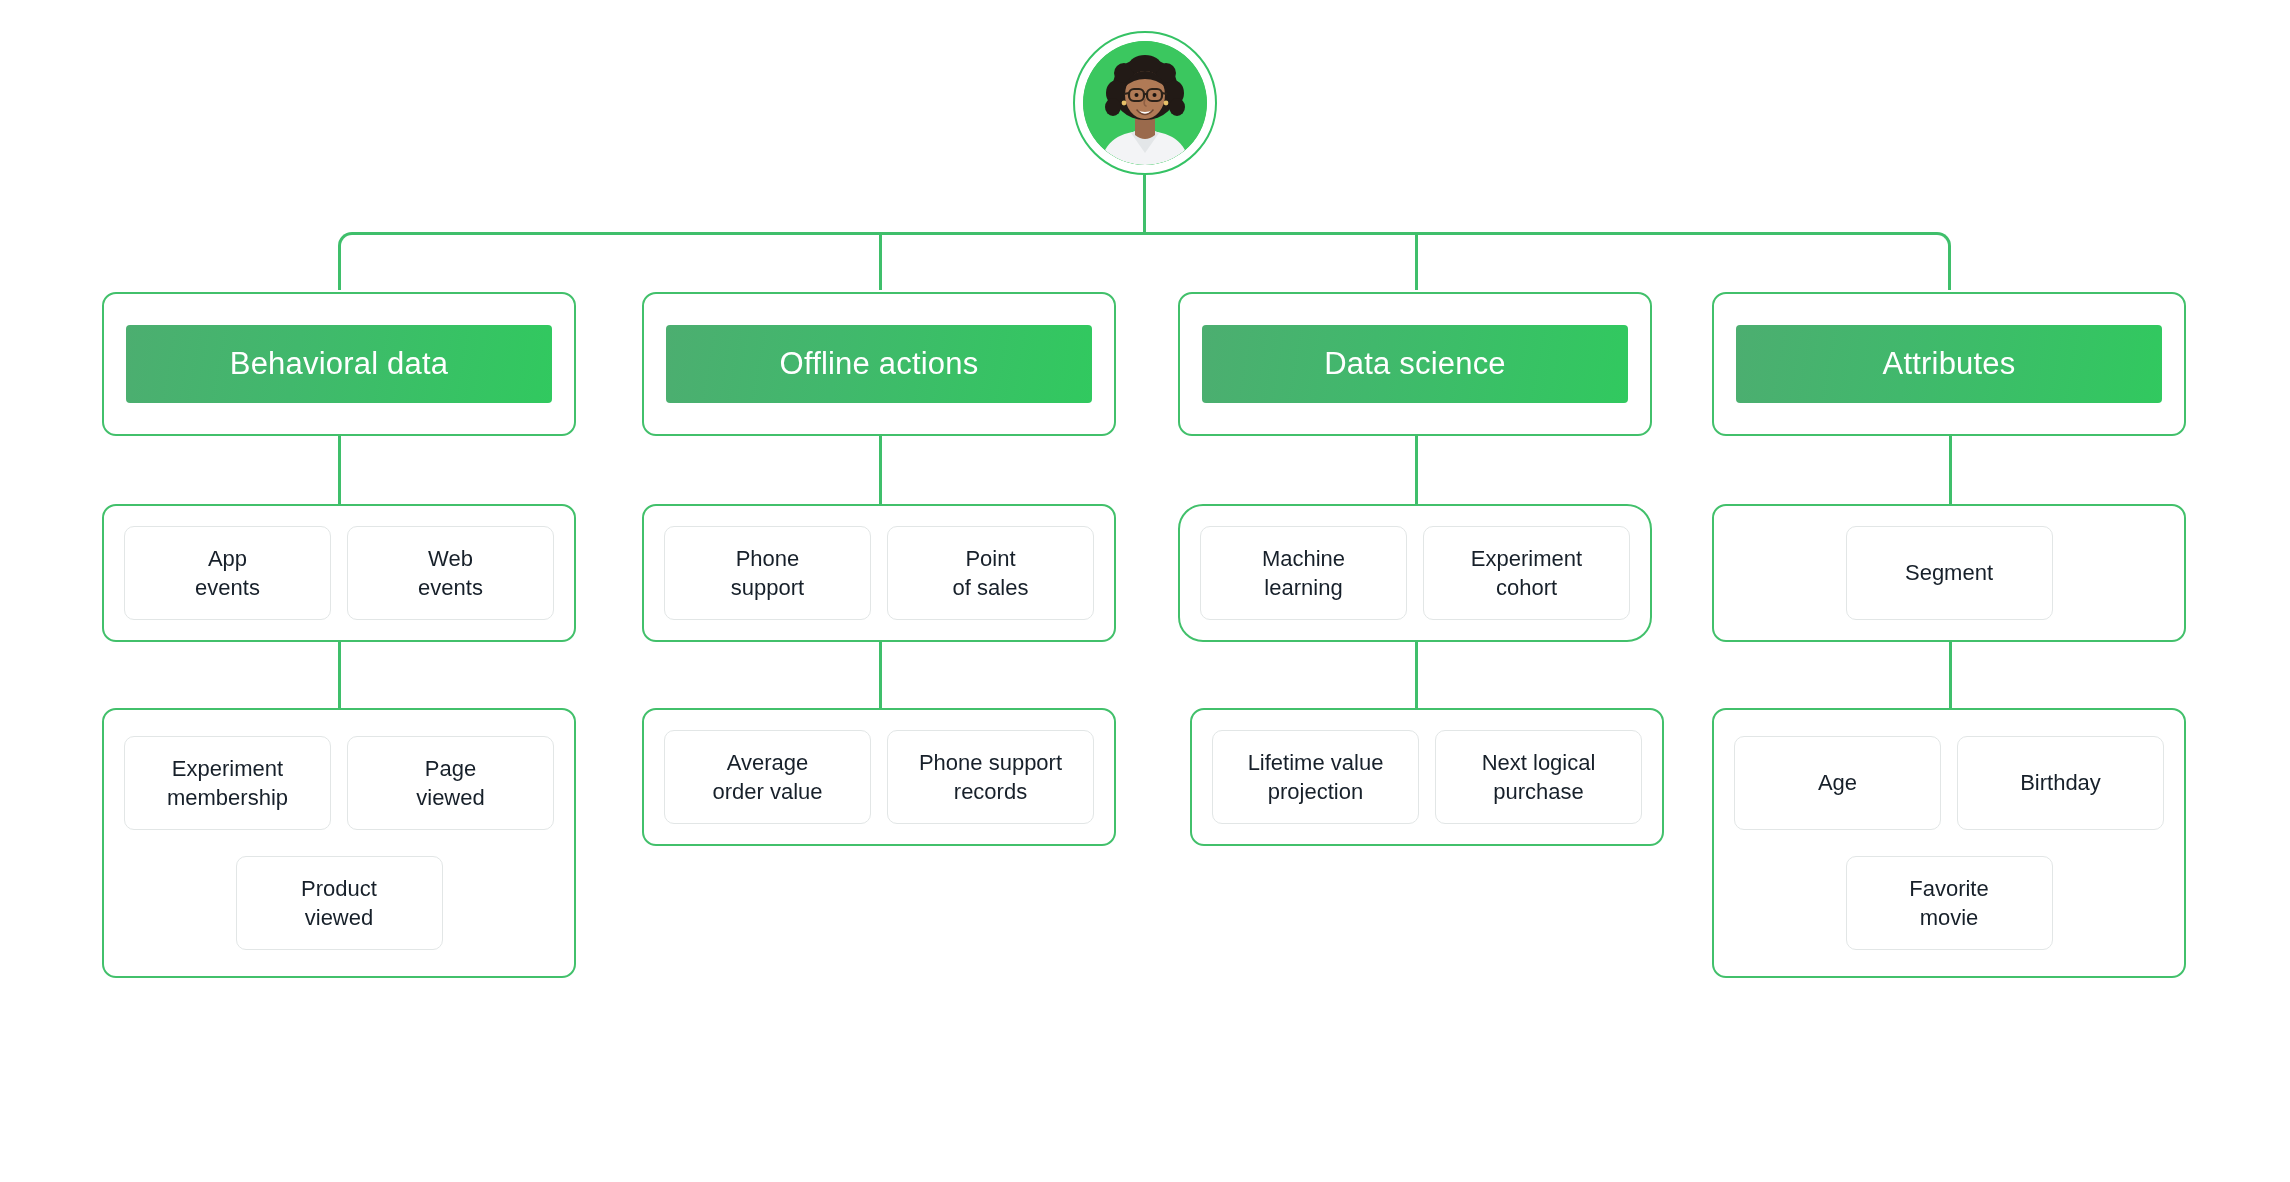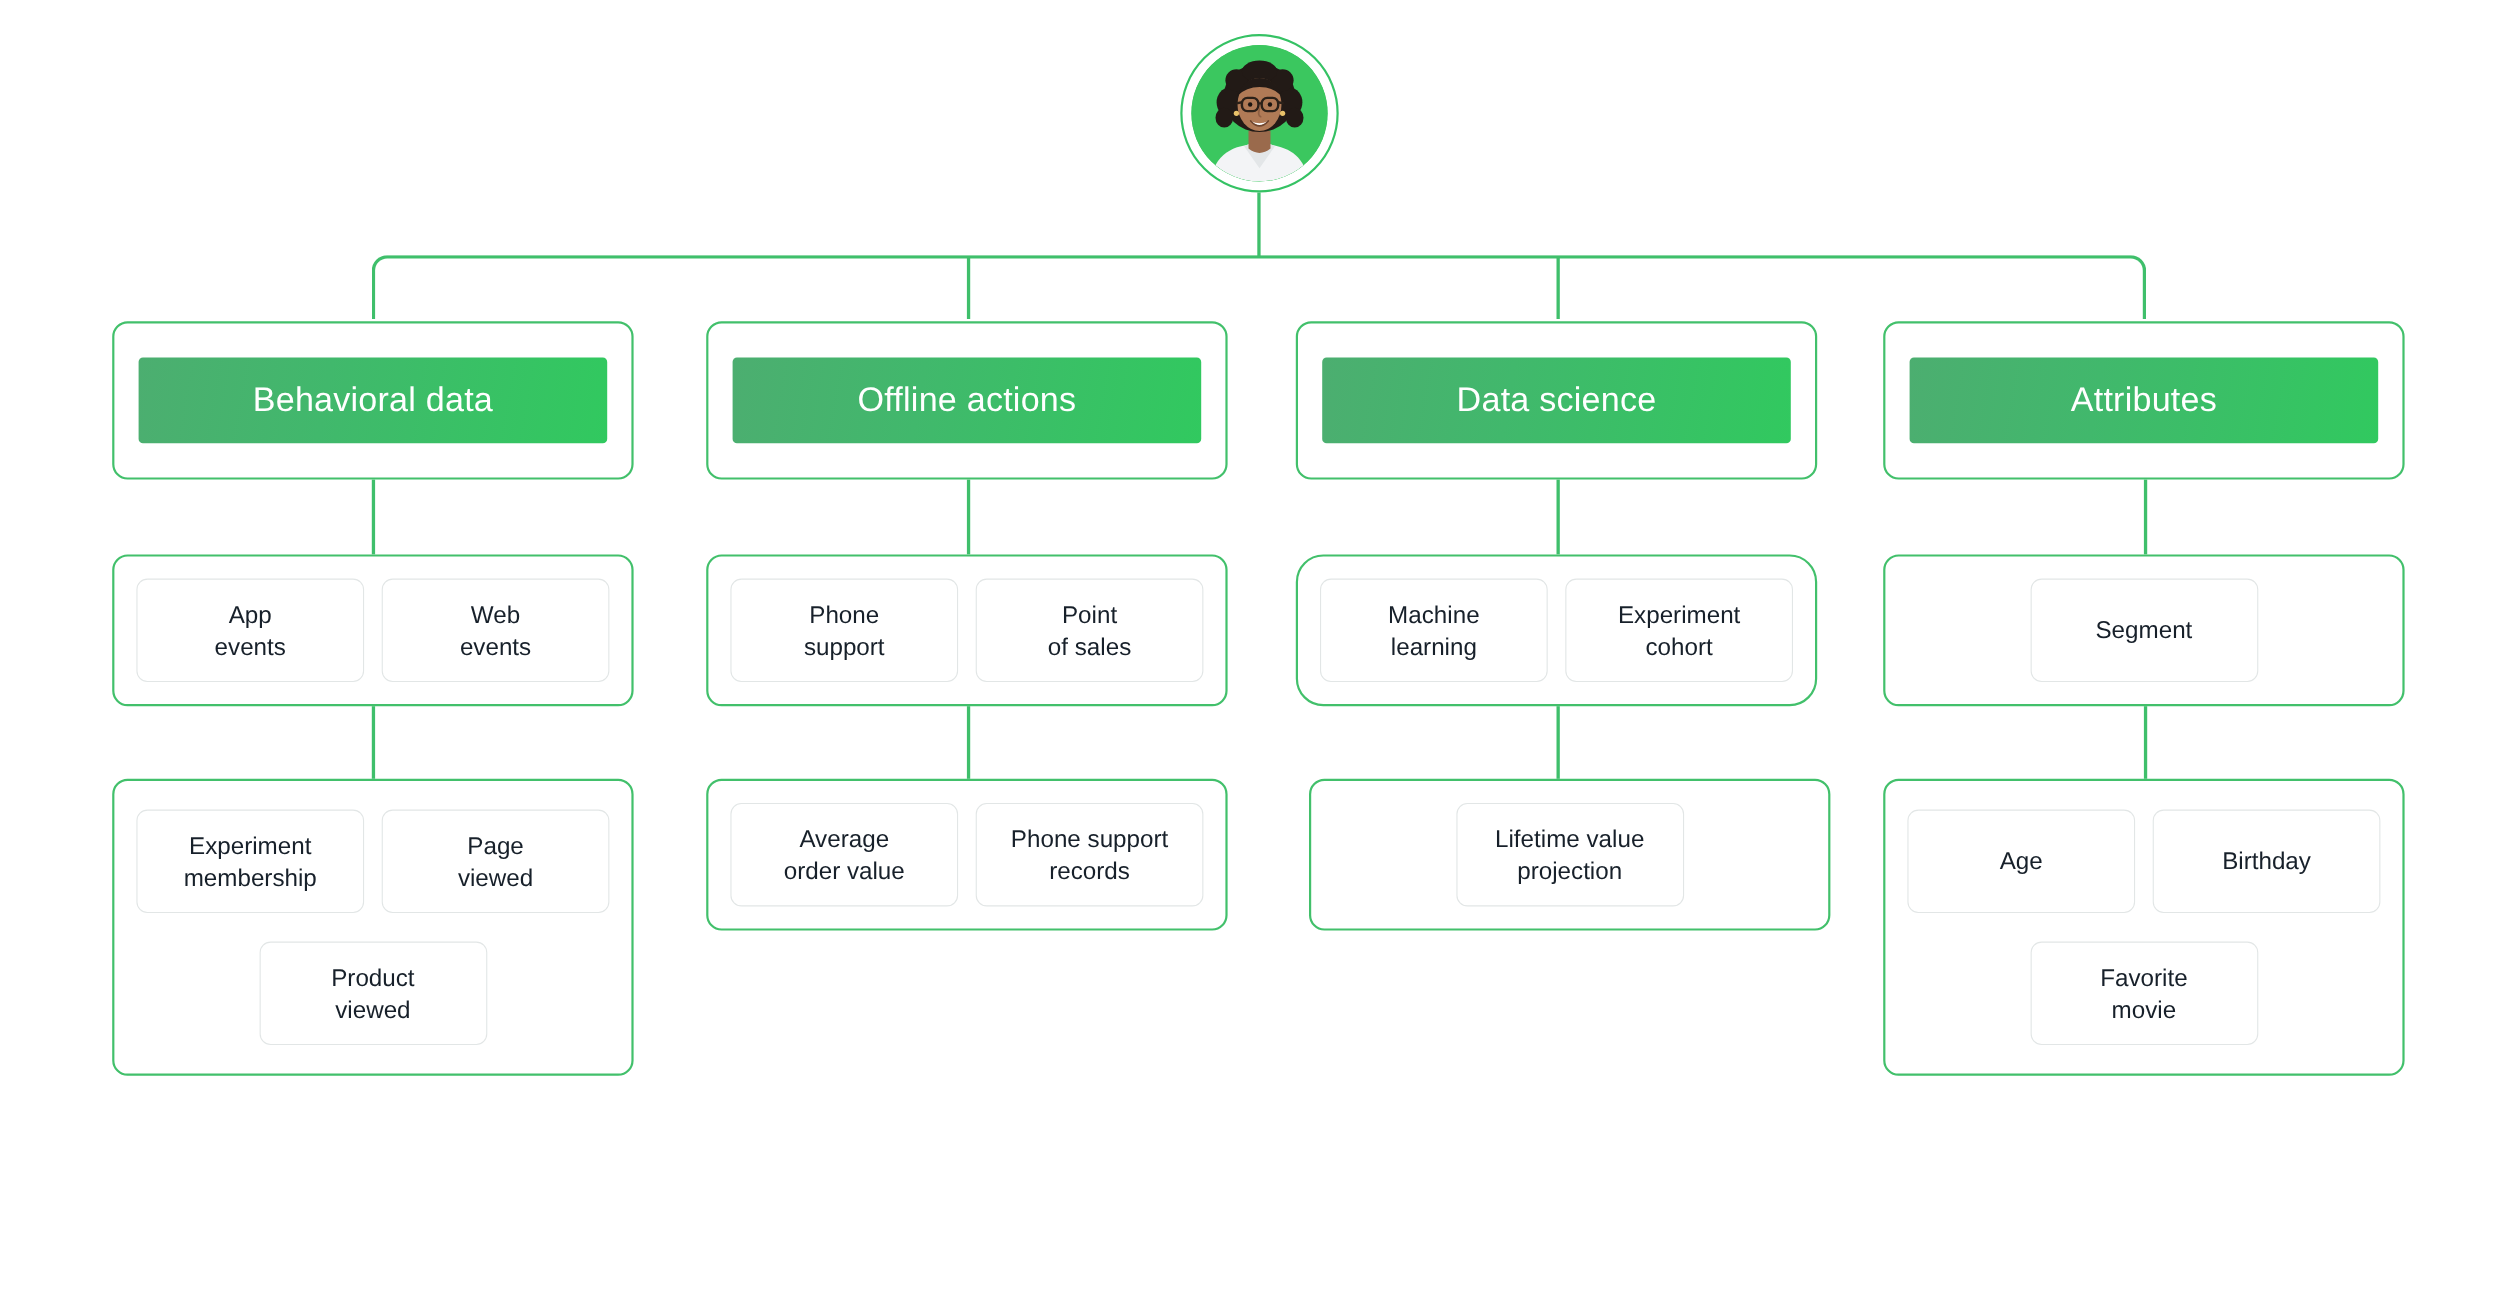--- a/index.html
+++ b/index.html
@@ -253,20 +253,22 @@
 learning</div>
       <div class="chip w-half">Experiment
 cohort</div>
     </div>
   </div>
 
   <div class="group" style="left:1178px; top:708px; width:474px; height:138px;margin-left:12px;">
     <div class="chips">
       <div class="chip w-half">Lifetime value
 projection</div>
+      <div class="chip w-half">Next logical
+purchase</div>
     </div>
   </div>
 
   <div class="group header-group" style="left:1712px; top:292px; width:474px; height:144px;">
     <div class="pill">Attributes</div>
   </div>
 
   <div class="group" style="left:1712px; top:504px; width:474px; height:138px;">
     <div class="chips">
       <div class="chip w-half">Segment</div>

